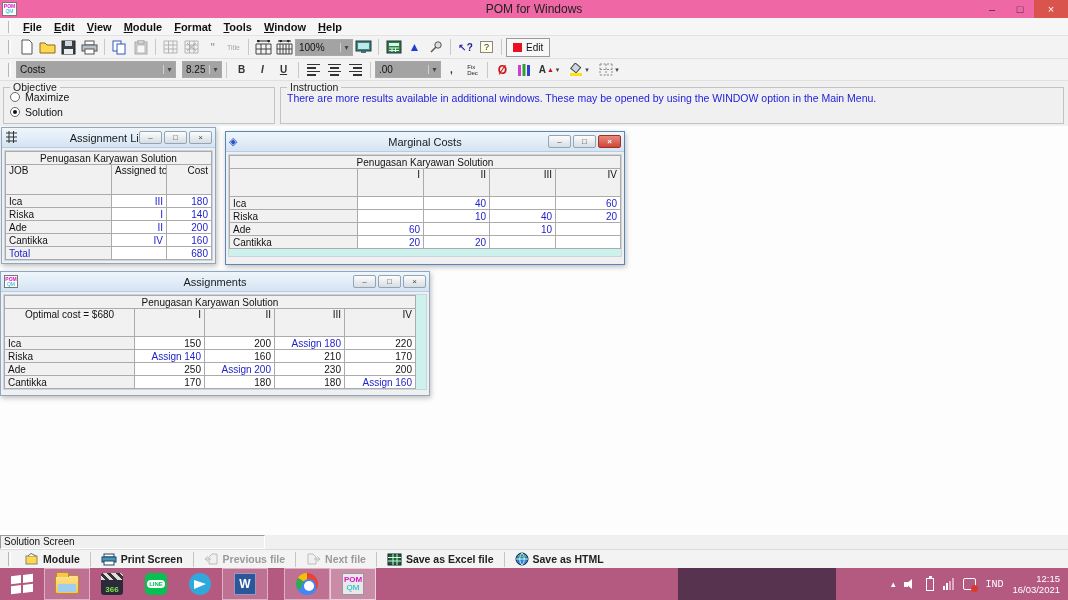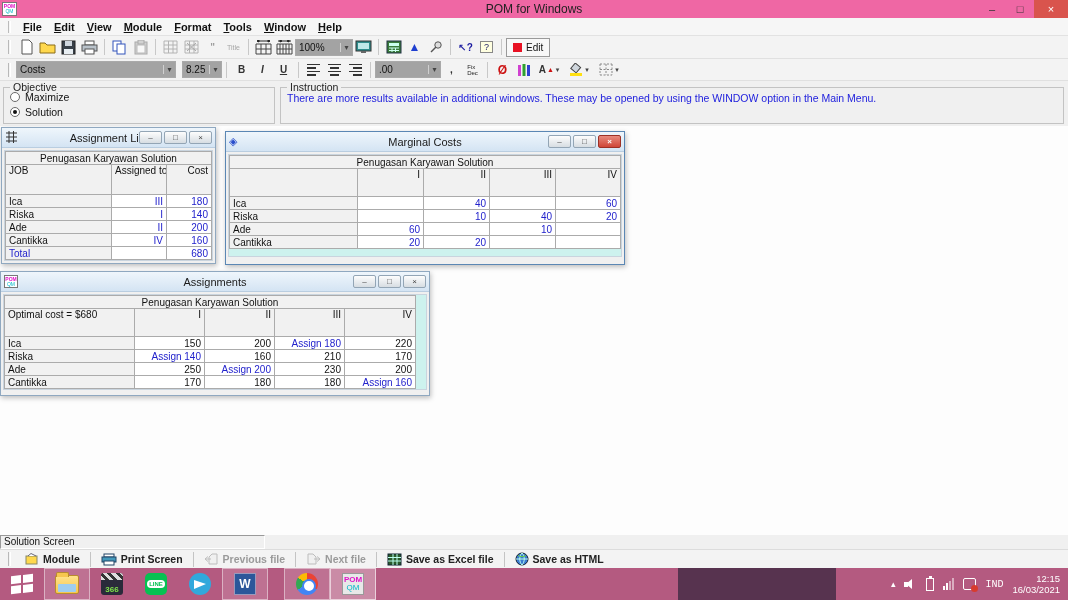--- a/index.html
+++ b/index.html
@@ -525,21 +525,21 @@
               <col style="width:70px;">
               <col style="width:70px;">
               <col style="width:70px;">
               <col>
             </colgroup>
           <tbody>
               <tr>
                 <td class="sub" colspan="5">Penugasan Karyawan Solution</td>
               </tr>
           <tr style="height:28px;">
-            <td class="hlbl" style="white-space:normal;">Optimal cost = $680</td>
+            <td class="hlbl" style="white-space:normal;text-align:center;">Optimal cost = $680</td>
             <td class="hval">I</td>
             <td class="hval">II</td>
             <td class="hval">III</td>
             <td class="hval">IV</td>
           </tr>
           <tr>
             <td class="rlbl">Ica</td>
             <td class="val">150</td>
             <td class="val">200</td>
             <td class="val assign">Assign 180</td>

